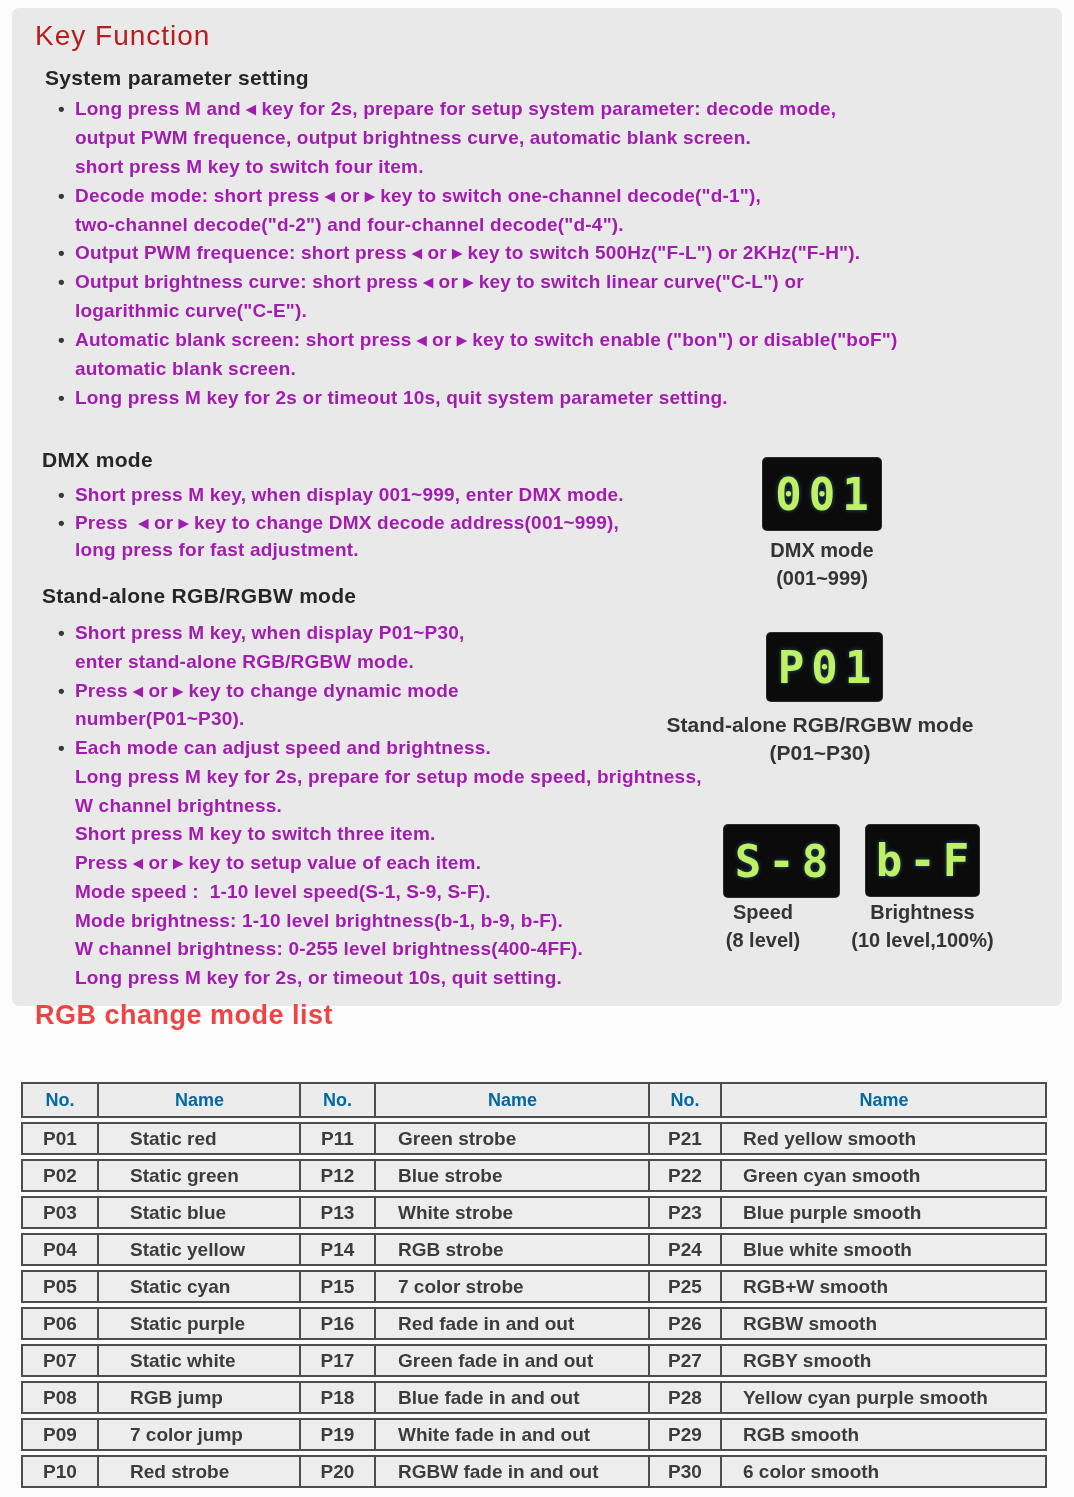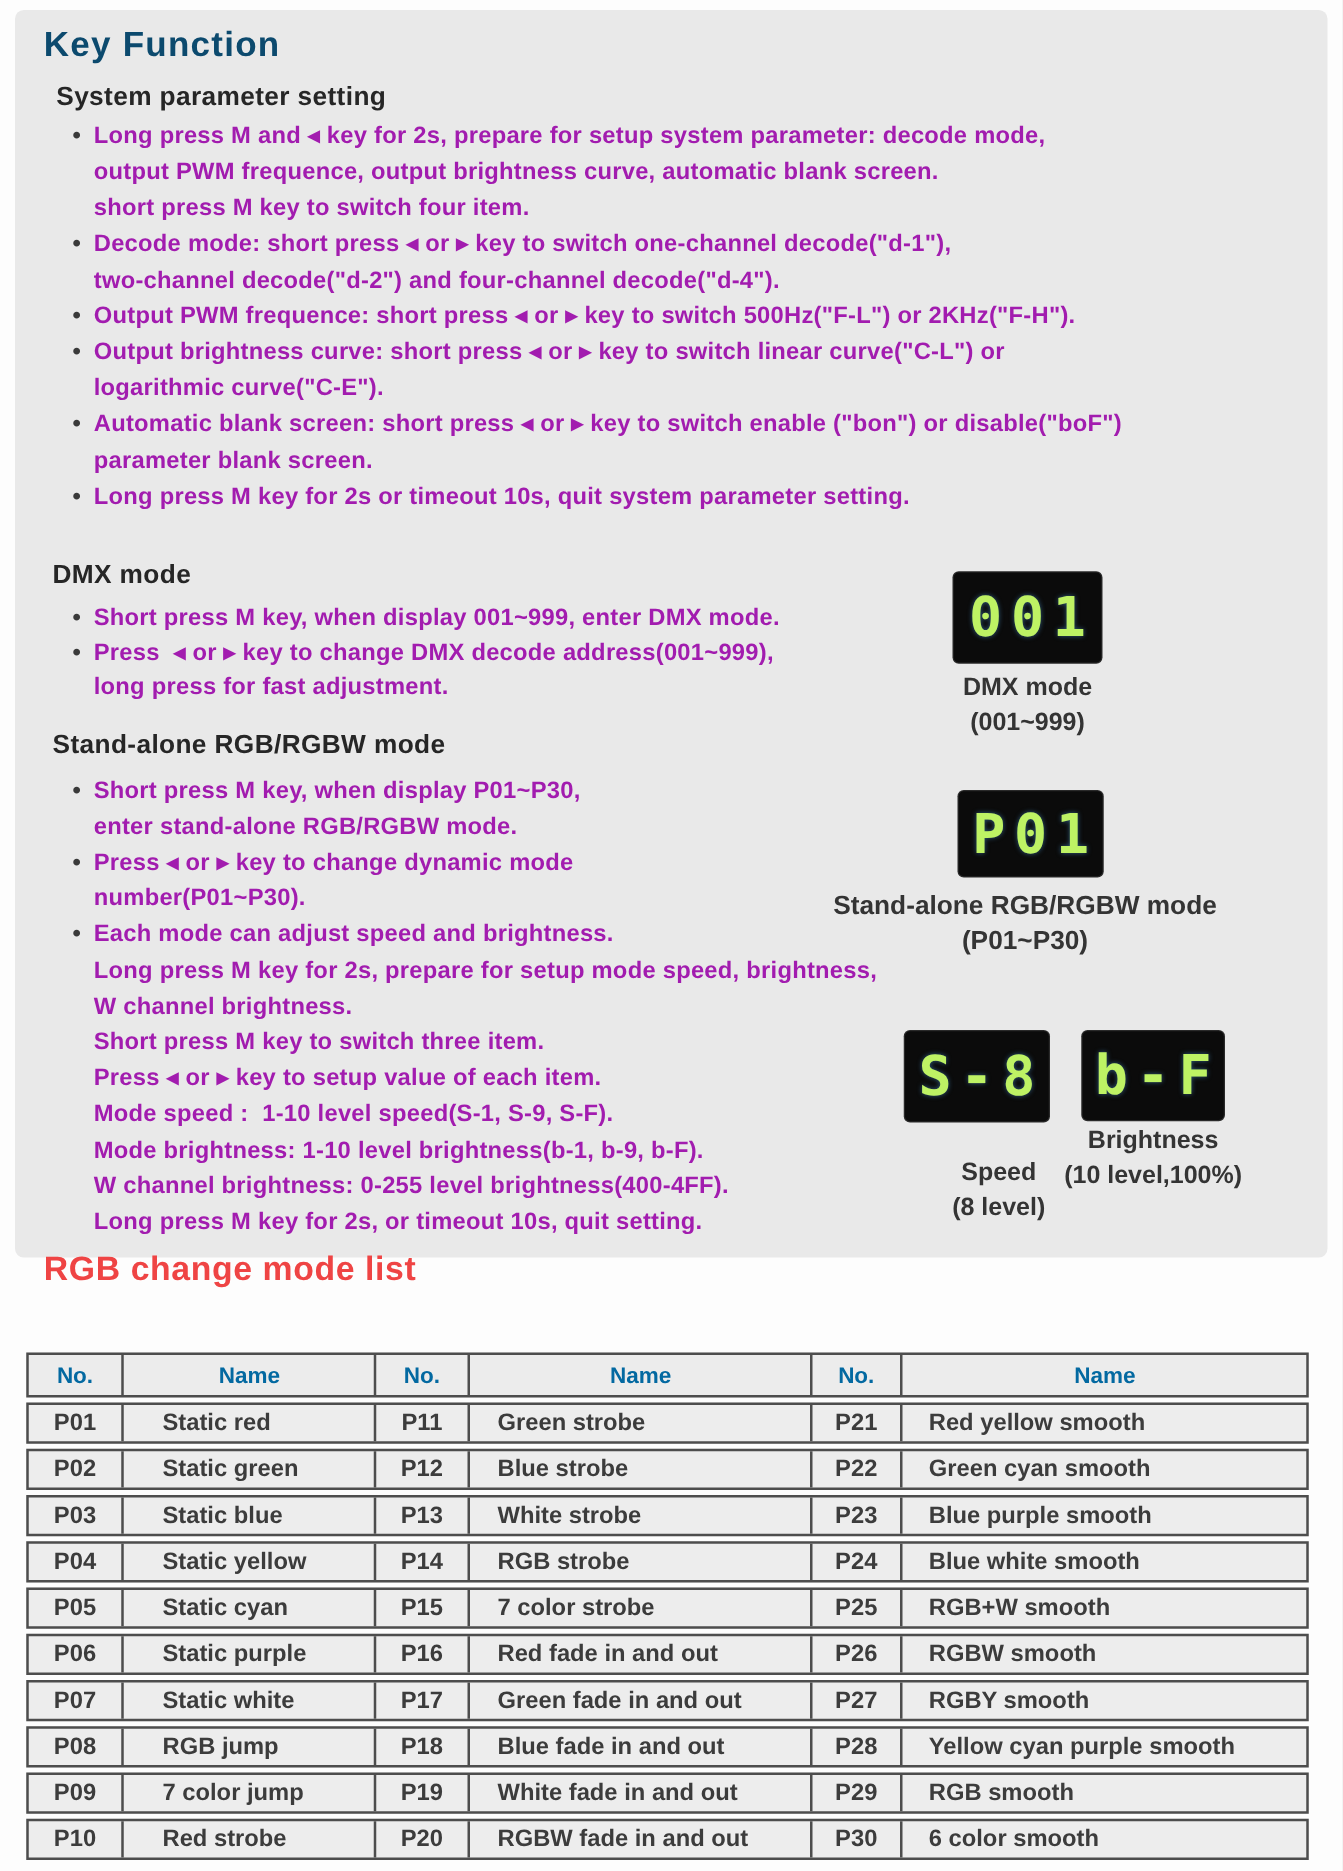--- a/index.html
+++ b/index.html
@@ -10,21 +10,21 @@
     font-family:"Liberation Sans", sans-serif;
     color:#333;
     overflow:hidden;
   }
   .gray-panel {
     position:absolute; left:12px; top:8px; width:1050px; height:998px;
     background:#e9e9e9; border-radius:7px;
   }
   .page-title {
     position:absolute; left:23px; top:12px;
-    font-size:28px; font-weight:700; color:#0c4a6e; letter-spacing:1px;
+    font-size:28px; font-weight:400; color:#b91c1c; letter-spacing:1px;
   }
   .sec-heading {
     position:absolute; font-size:21px; font-weight:700; color:#262626;
     white-space:pre; letter-spacing:.3px;
   }
   .sys-heading { left:33px; top:58px; }
   .dmx-heading { left:30px; top:440px; }
   .sa-heading  { left:30px; top:576px; }
 
   .lines { position:absolute; }
@@ -59,21 +59,21 @@
   .dmx-box { left:751px; top:450px; width:118px; height:72px; }
   .p01-box { left:755px; top:625px; width:115px; height:68px; }
   .spd-box { left:712px; top:817px; width:115px; height:72px; }
   .bri-box { left:854px; top:817px; width:113px; height:71px; }
 
   .disp-label { position:absolute; text-align:center; font-weight:600; color:#343434; }
   .disp-label div { line-height:28px; font-size:20px; white-space:pre; }
   .dmx-label { left:695px; top:528px; width:230px; }
   .p01-label { left:548px; top:703px; width:520px; }
   .p01-label div { font-size:21px; }
-  .spd-label { left:673px; top:890px; width:228px;margin-top:26px; }
+  .spd-label { left:637px; top:890px; width:228px; }
   .bri-label { left:788px; top:890px; width:245px; }
 
   .lower-title {
     position:absolute; left:35px; top:1000px;
     font-size:27px; font-weight:700; color:#ef4444; letter-spacing:.5px;
   }
   .mode-table { position:absolute; left:21px; top:1082px; width:1026px; }
   .trow {
     display:flex; background:#ededed;
     border:2px solid #4d4d4d; height:33px; margin-top:4px;
@@ -102,21 +102,21 @@
   <div class="lines sys-lines">
     <div class="ln bl">Long press M and ◂ key for 2s, prepare for setup system parameter: decode mode,</div>
     <div class="ln">output PWM frequence, output brightness curve, automatic blank screen.</div>
     <div class="ln">short press M key to switch four item.</div>
     <div class="ln bl">Decode mode: short press ◂ or ▸ key to switch one-channel decode("d-1"),</div>
     <div class="ln">two-channel decode("d-2") and four-channel decode("d-4").</div>
     <div class="ln bl">Output PWM frequence: short press ◂ or ▸ key to switch 500Hz("F-L") or 2KHz("F-H").</div>
     <div class="ln bl">Output brightness curve: short press ◂ or ▸ key to switch linear curve("C-L") or</div>
     <div class="ln">logarithmic curve("C-E").</div>
     <div class="ln bl">Automatic blank screen: short press ◂ or ▸ key to switch enable ("bon") or disable("boF")</div>
-    <div class="ln">parameter blank screen.</div>
+    <div class="ln">automatic blank screen.</div>
     <div class="ln bl">Long press M key for 2s or timeout 10s, quit system parameter setting.</div>
   </div>
 
   <div class="sec-heading dmx-heading">DMX mode</div>
   <div class="lines dmx-lines">
     <div class="ln bl">Short press M key, when display 001~999, enter DMX mode.</div>
     <div class="ln bl">Press  ◂ or ▸ key to change DMX decode address(001~999),</div>
     <div class="ln">long press for fast adjustment.</div>
   </div>
   <div class="seg-box dmx-box">

